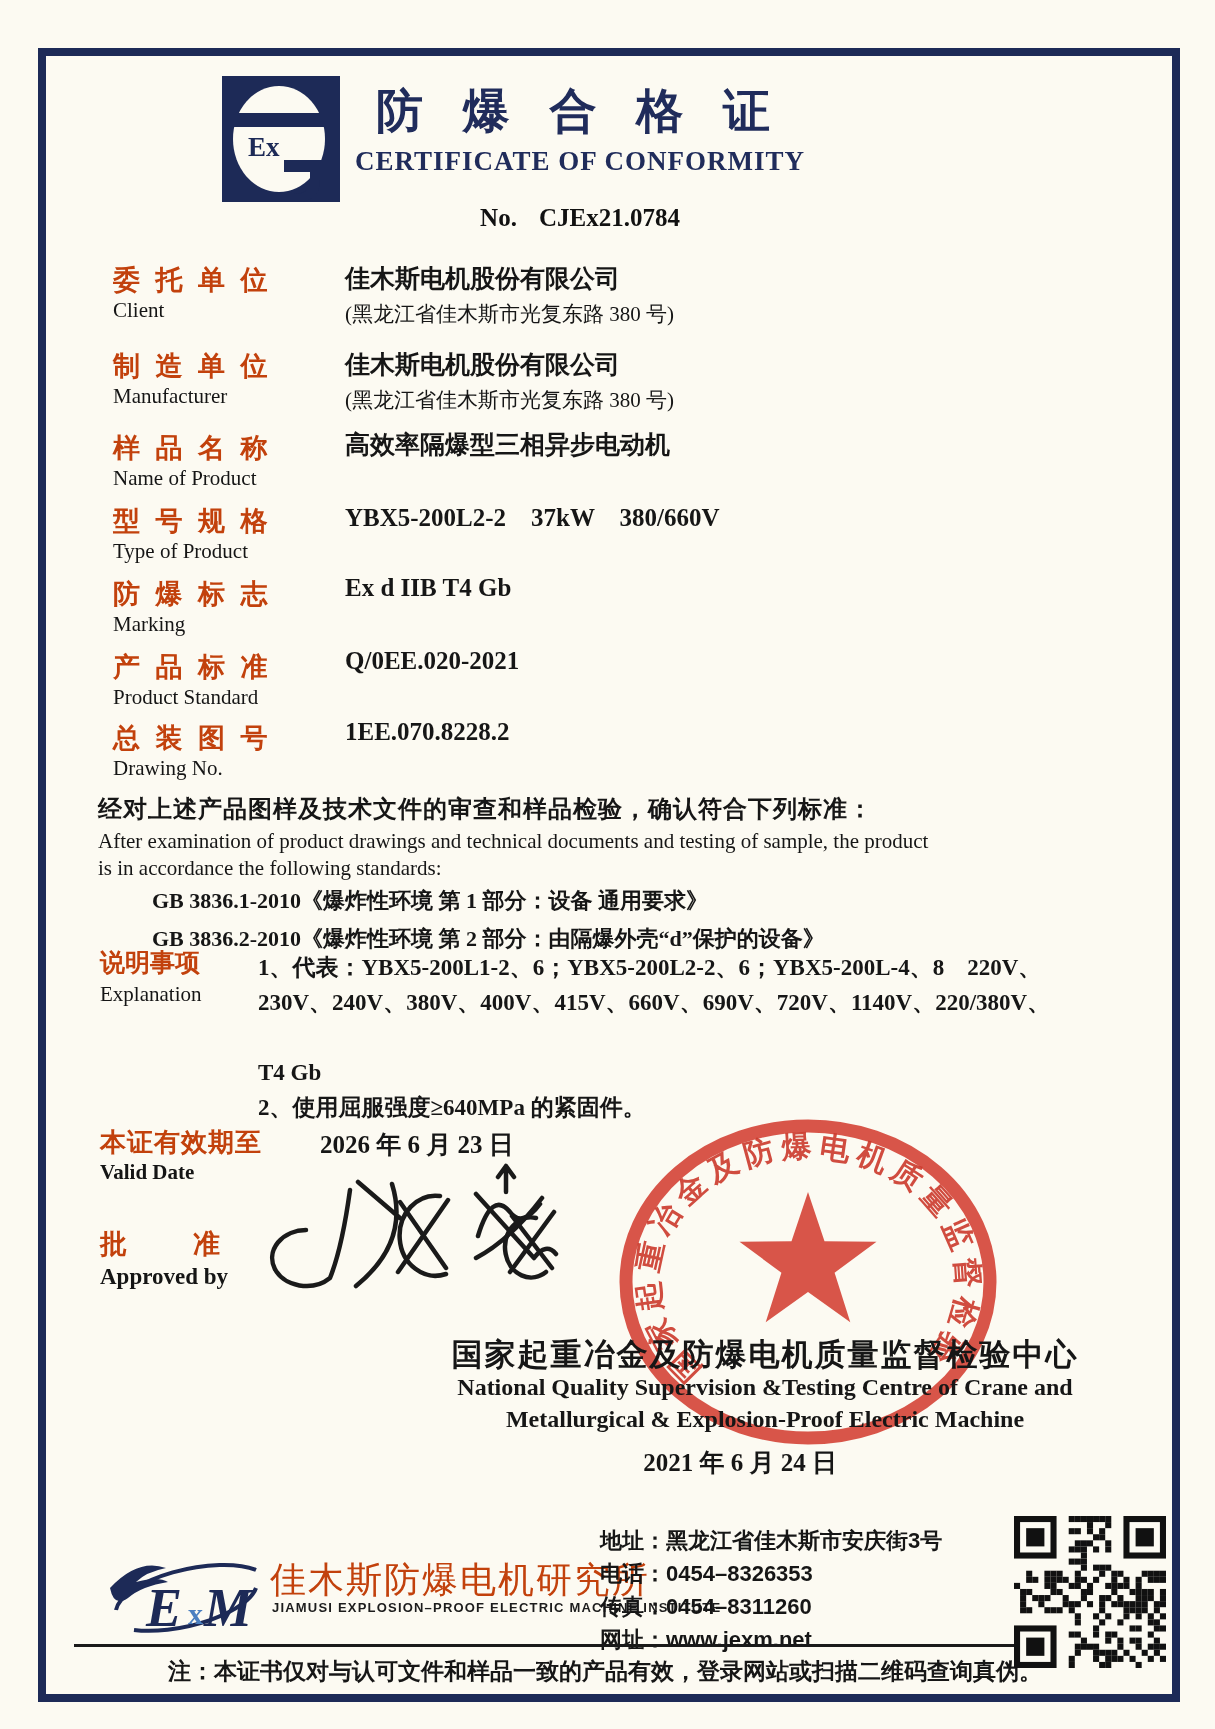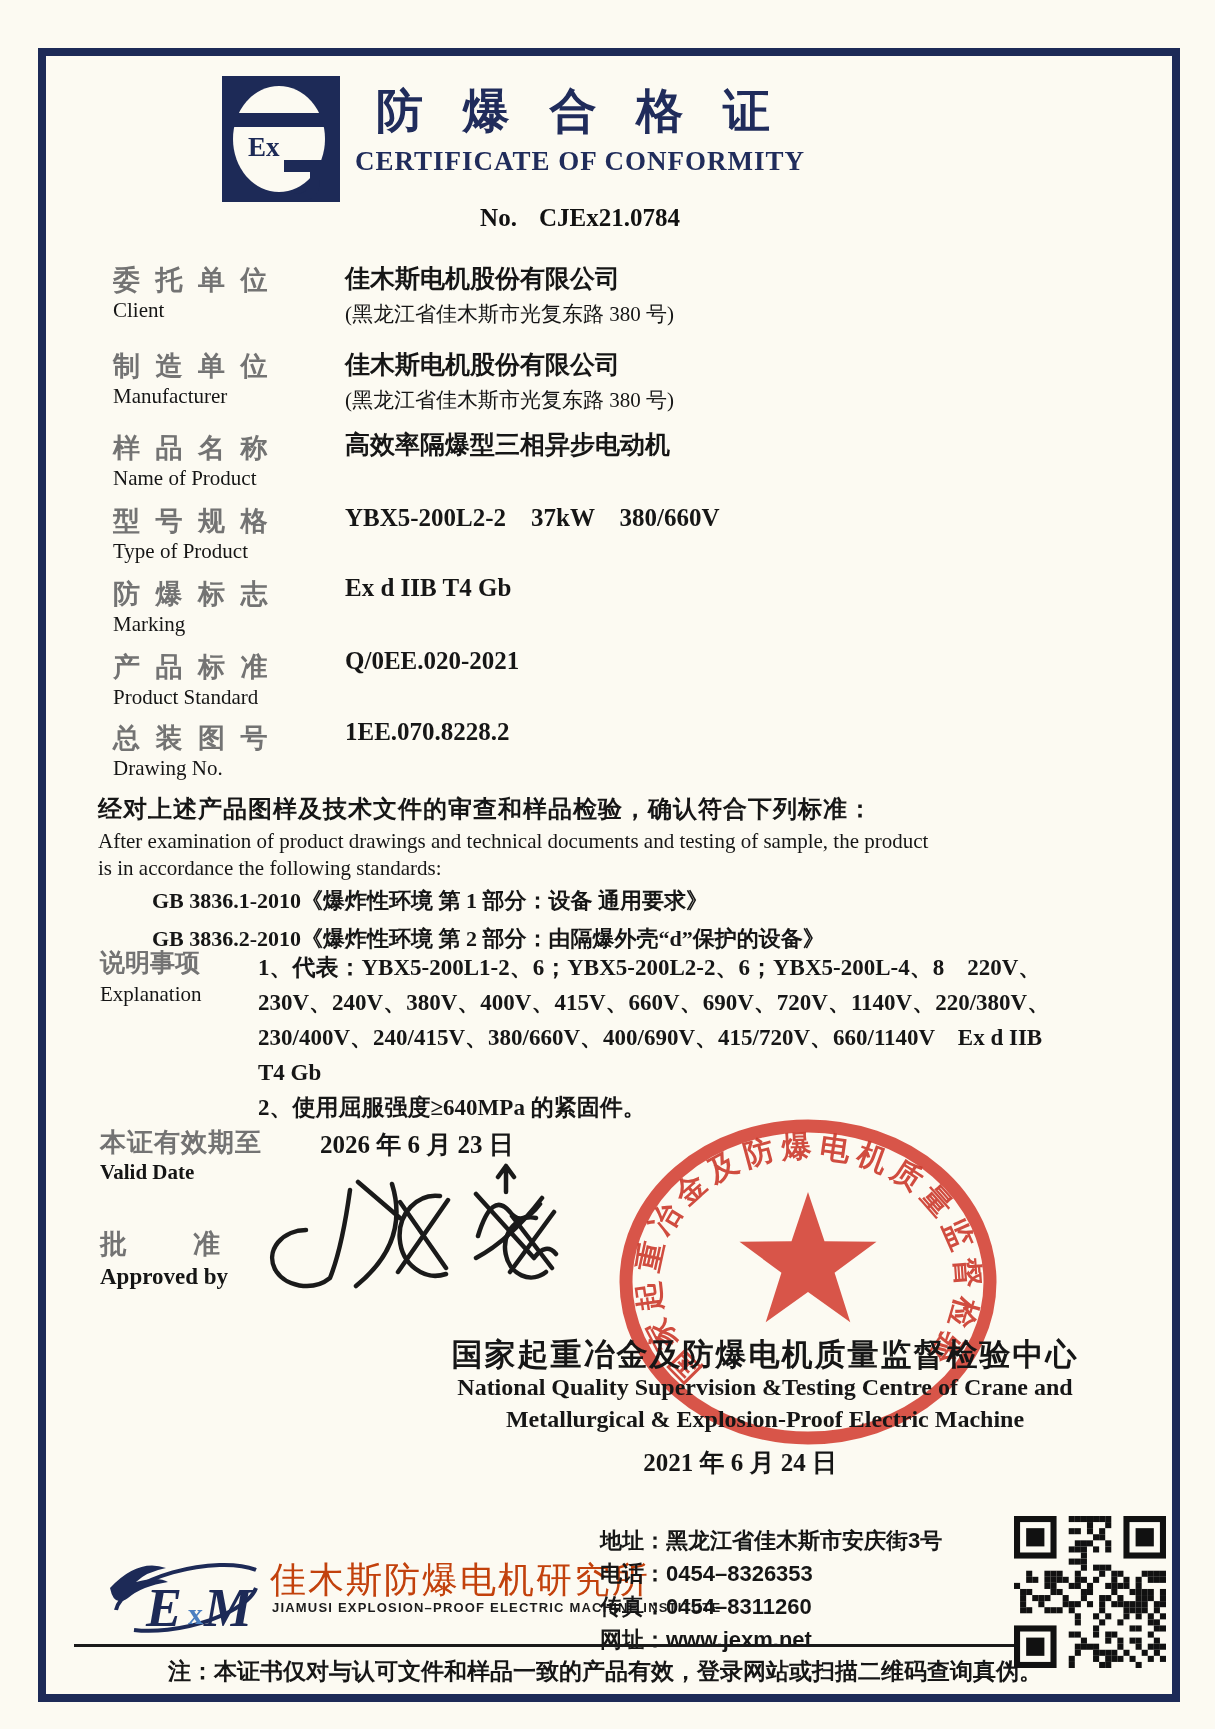--- a/index.html
+++ b/index.html
@@ -9,21 +9,21 @@
   .frame{left:38px;top:48px;width:1126px;height:1638px;border:8px solid #1d2a57;}
   
   .title-cn{left:340px;top:80px;width:480px;text-align:center;font-size:47px;font-weight:bold;
             color:#202c5b;letter-spacing:14px;font-family:"Liberation Serif",serif;}
   .title-en{left:330px;top:146px;width:500px;text-align:center;font-size:27px;font-weight:bold;
             color:#202c5b;letter-spacing:1px;}
   .cert-no{left:330px;top:204px;width:500px;text-align:center;font-size:25px;font-weight:600;color:#111;}
   .cert-no span{display:inline-block;}
   .cert-no .gap{width:22px;}
   
-  .lbl-cn{font-size:27px;font-weight:bold;letter-spacing:4px;color:#737373;
+  .lbl-cn{font-size:27px;font-weight:bold;letter-spacing:4px;color:#c2410c;
           font-family:"Liberation Sans","DejaVu Sans",sans-serif;white-space:nowrap;}
   .lbl-en{font-size:21px;color:#151515;white-space:nowrap;}
   .val{font-size:25px;font-weight:700;white-space:nowrap;}
   .val-note{font-size:21px;font-weight:500;white-space:nowrap;}
   
   .stmt-cn{font-size:24px;font-weight:bold;letter-spacing:1px;
            font-family:"Liberation Sans","DejaVu Sans",sans-serif;white-space:nowrap;}
   .stmt-en{font-size:21px;line-height:27px;}
   .std-line{font-size:22px;font-weight:600;line-height:38px;white-space:nowrap;margin-top:10px;}
   .exp-line{font-size:23px;font-weight:600;line-height:35px;white-space:nowrap;}
@@ -102,21 +102,20 @@
   <div class="abs stmt-cn" style="left:98px;top:793px">经对上述产品图样及技术文件的审查和样品检验，确认符合下列标准：</div>
   <div class="abs stmt-en" style="left:98px;top:828px">After examination of product drawings and technical documents and testing of sample, the product</div>
   <div class="abs stmt-en" style="left:98px;top:855px">is in accordance the following standards:</div>
   <div class="abs std-line" style="left:152px;top:872px">GB 3836.1-2010《爆炸性环境 第 1 部分：设备 通用要求》</div>
   <div class="abs std-line" style="left:152px;top:910px">GB 3836.2-2010《爆炸性环境 第 2 部分：由隔爆外壳“d”保护的设备》</div>
 
   <div class="abs lbl-cn" style="left:100px;top:946px;font-size:25px;letter-spacing:0">说明事项</div>
   <div class="abs lbl-en" style="left:100px;top:982px">Explanation</div>
   <div class="abs exp-line" style="left:258px;top:950px">1、代表：YBX5-200L1-2、6；YBX5-200L2-2、6；YBX5-200L-4、8　220V、</div>
   <div class="abs exp-line" style="left:258px;top:985px">230V、240V、380V、400V、415V、660V、690V、720V、1140V、220/380V、</div>
-  <div class="abs exp-line" style="left:258px;top:1020px">230/400V、240/415V、380/660V、400/690V、415/720V、660/1140V　Ex d IIB</div>
   <div class="abs exp-line" style="left:258px;top:1055px">T4 Gb</div>
   <div class="abs exp-line" style="left:258px;top:1090px">2、使用屈服强度≥640MPa 的紧固件。</div>
 
   <div class="abs lbl-cn" style="left:100px;top:1125px;font-size:26px;letter-spacing:1px">本证有效期至</div>
   <div class="abs lbl-en" style="left:100px;top:1160px;font-weight:bold">Valid Date</div>
   <div class="abs val" style="left:320px;top:1128px;font-weight:600">2026 年 6 月 23 日</div>
 
   <div class="abs lbl-cn" style="left:100px;top:1226px;font-size:27px">批　　准</div>
   <div class="abs lbl-en" style="left:100px;top:1264px;font-weight:bold;font-size:23px">Approved by</div>
 

